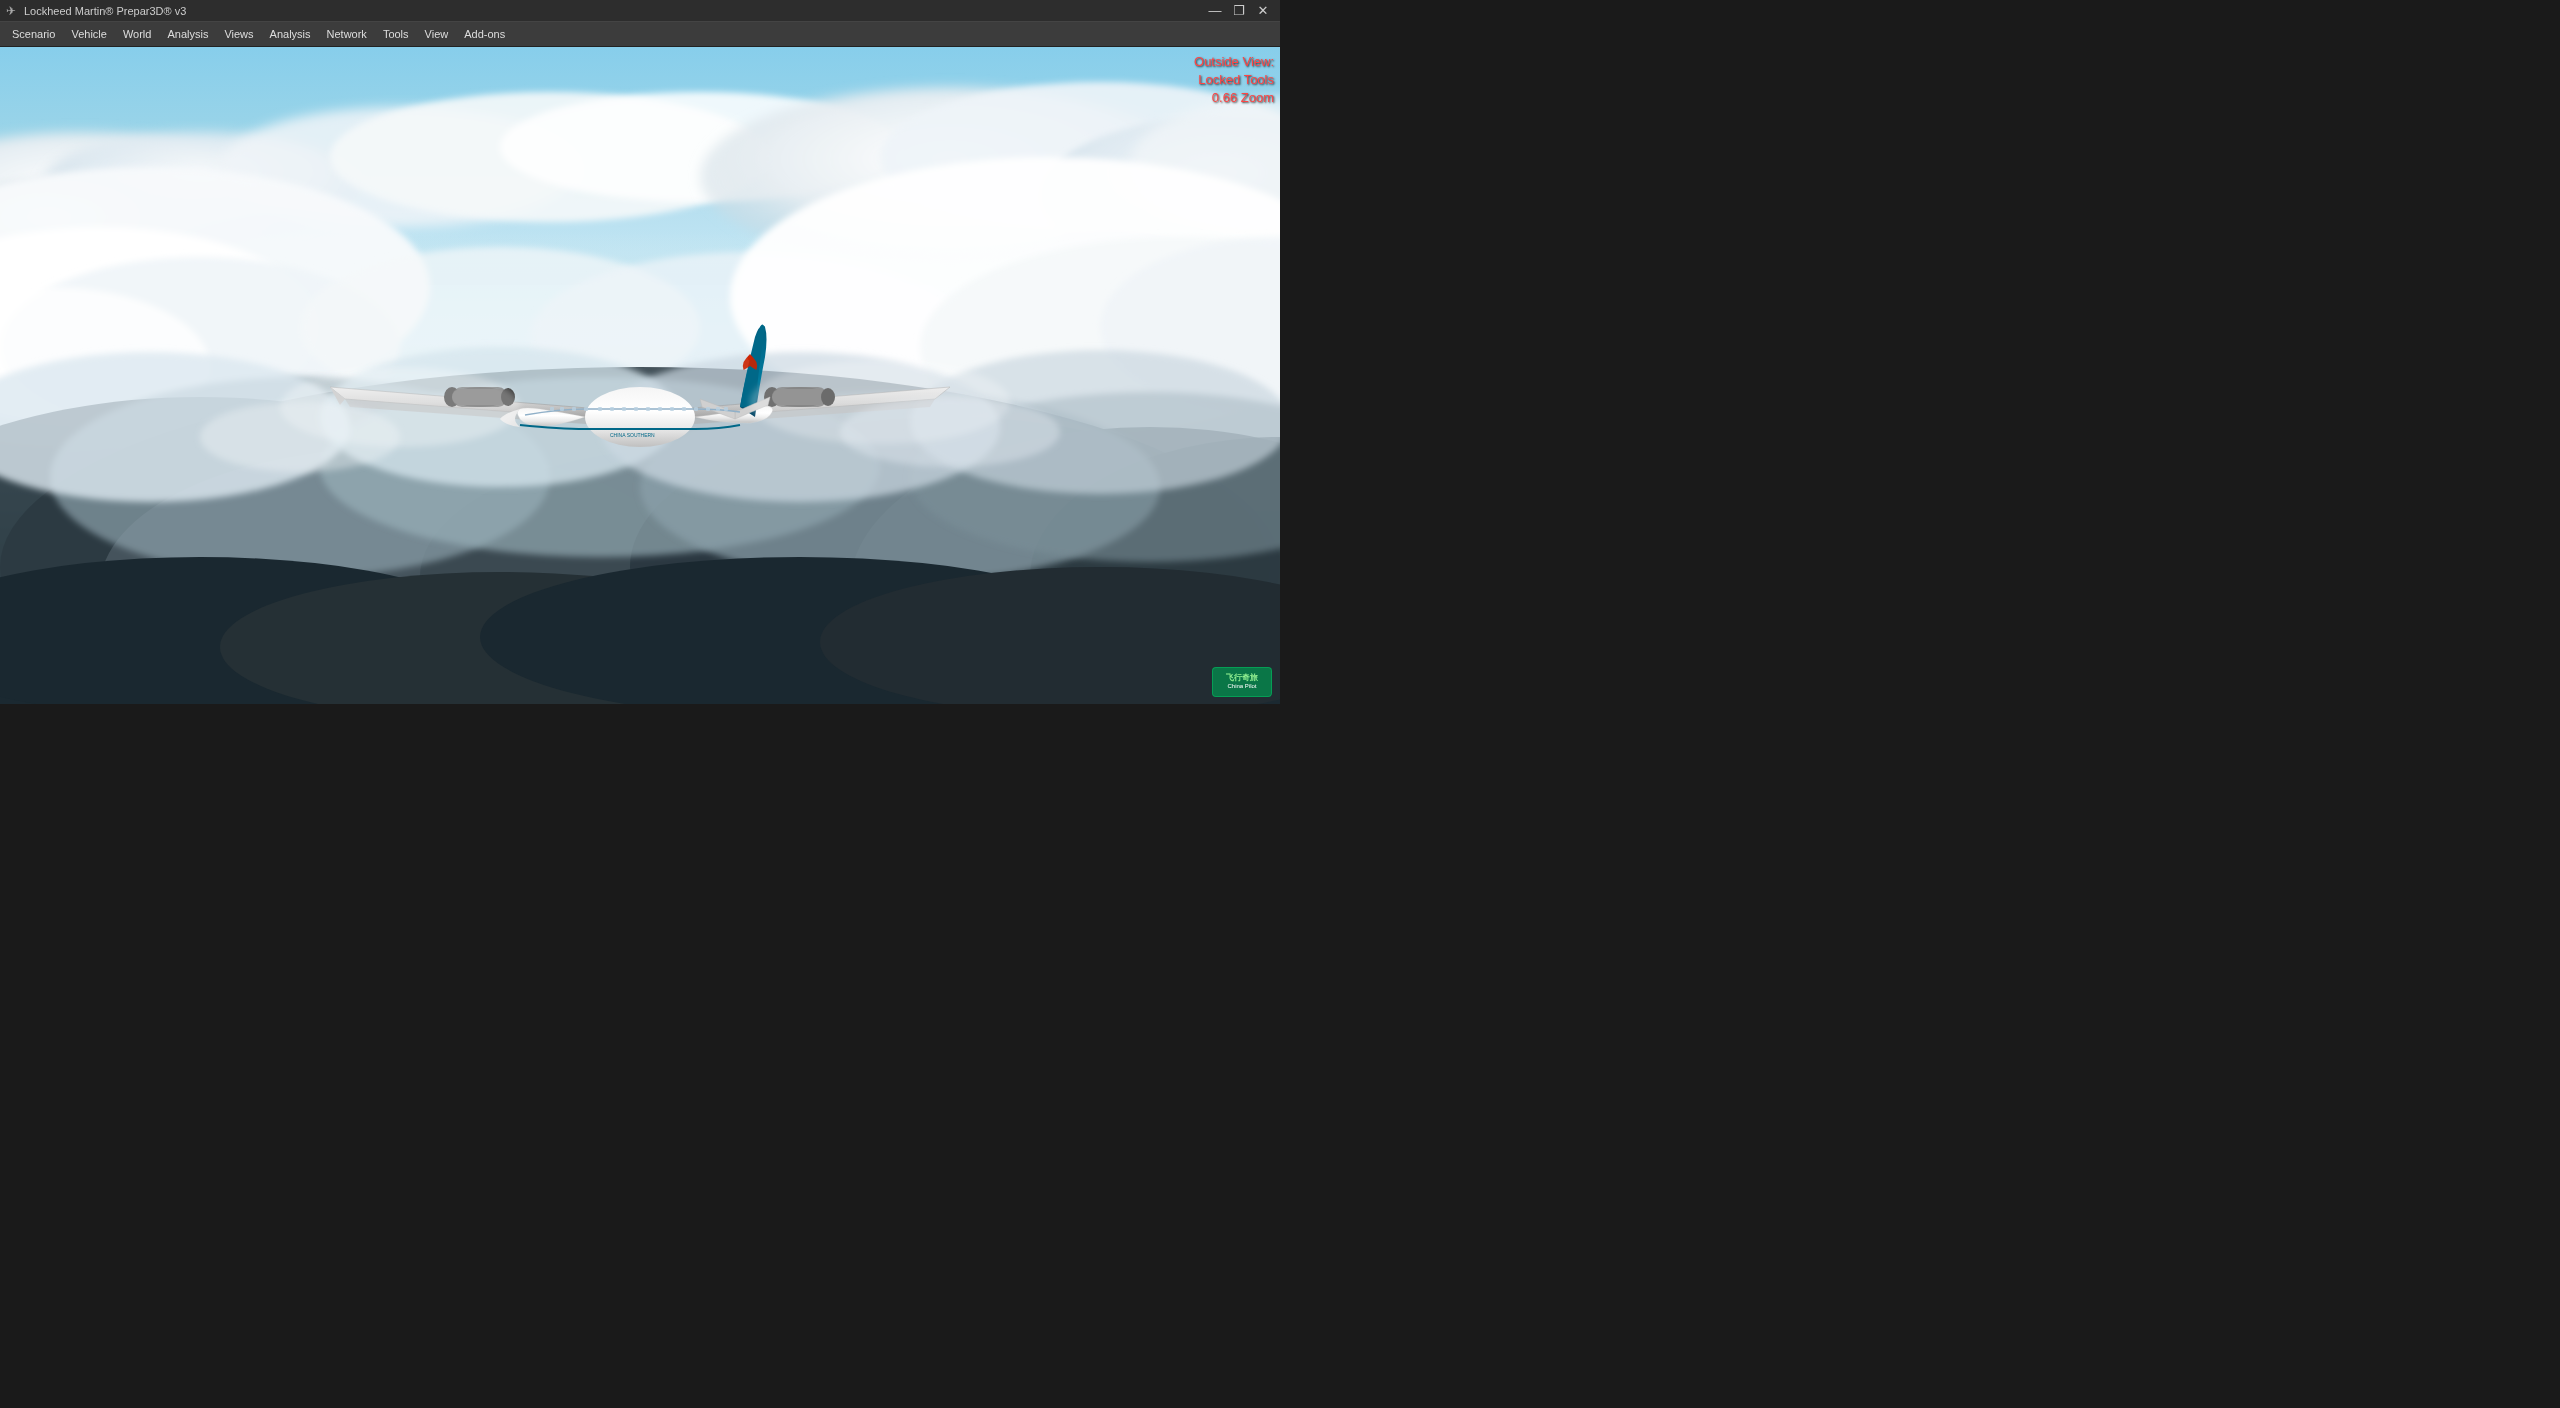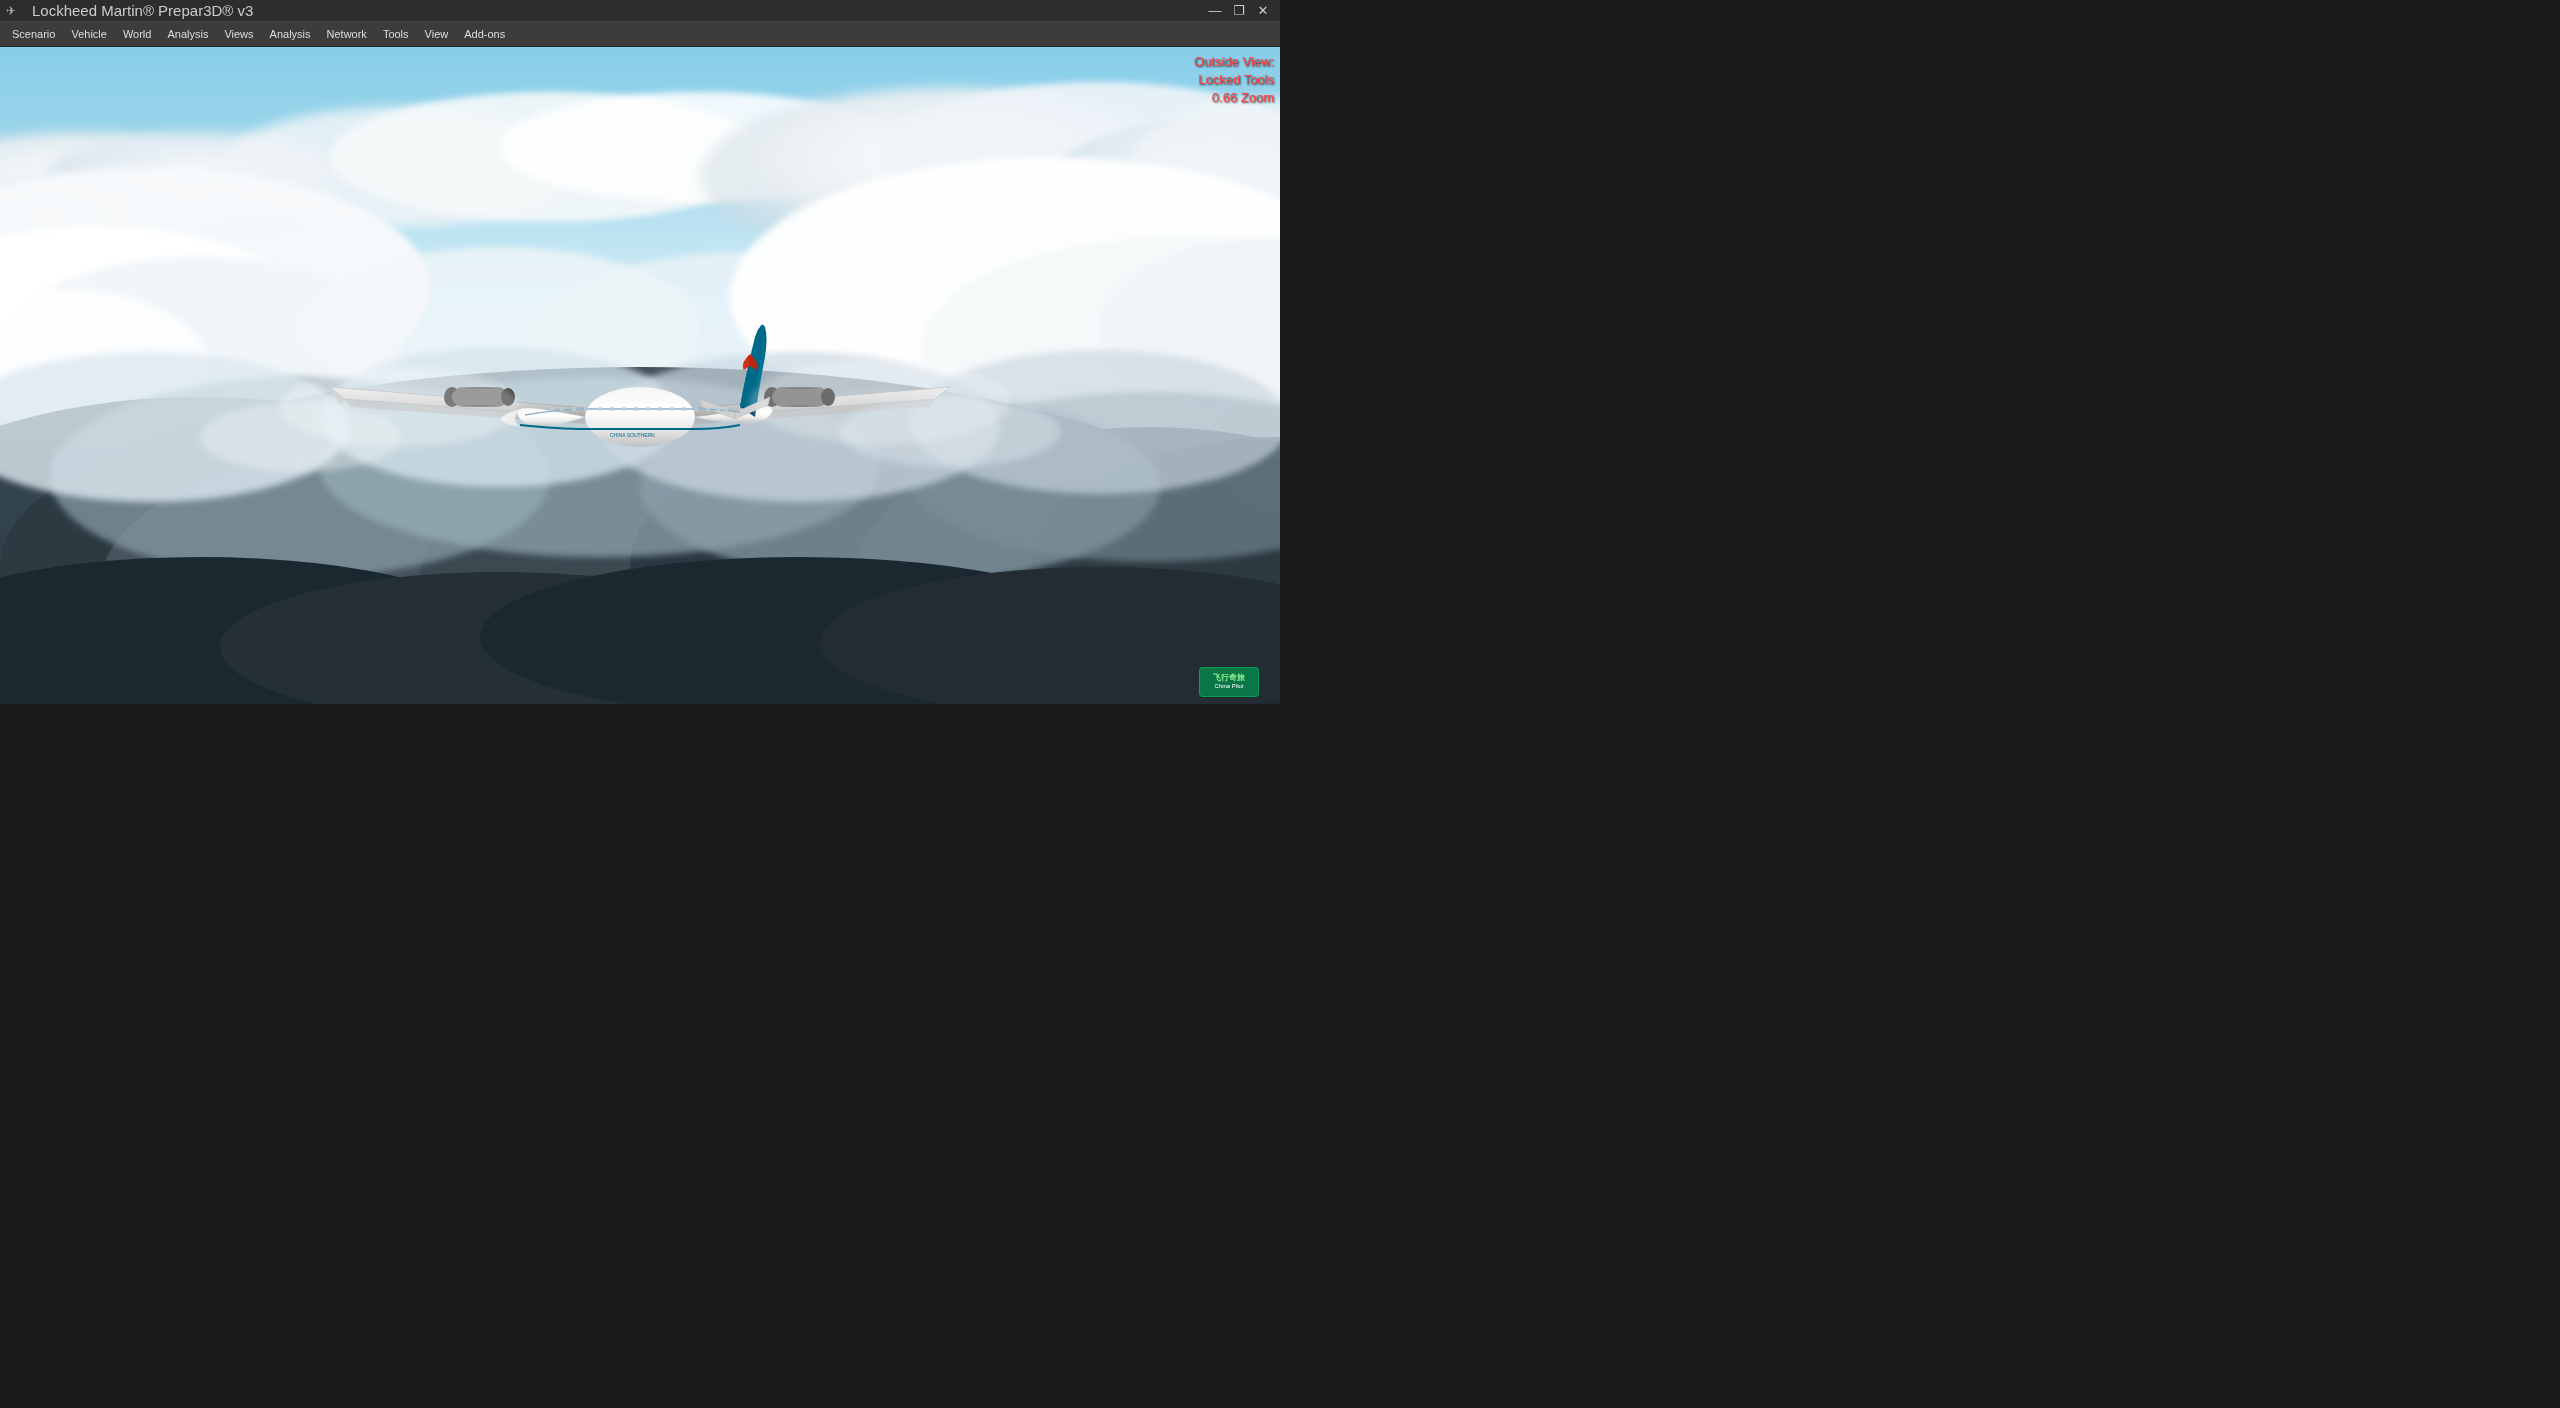--- a/index.html
+++ b/index.html
@@ -32,22 +32,21 @@
       gap: 4px;
     }
 
     #app-icon {
       width: 14px;
       height: 14px;
     }
 
     #title-text {
       color: #ccc;
-      font-size: 15px;
-      margin-left: 8px;
+      font-size: 11px;
     }
 
     #titlebar-controls {
       display: flex;
       gap: 2px;
     }
 
     .title-btn {
       width: 22px;
       height: 18px;
@@ -147,21 +146,21 @@
       font-size: 13px;
       font-weight: normal;
       line-height: 1.4;
       text-shadow: 1px 1px 2px rgba(0,0,0,0.8);
     }
 
     
     #watermark {
       position: absolute;
       bottom: 10px;
-      right: 21px;
+      right: 8px;
       pointer-events: none;
       border-radius: 11px;
     }
 
     #watermark-badge {
       width: 60px;
       height: 30px;
       background: rgba(0,150,80,0.7);
       border-radius: 4px;
       display: flex;

